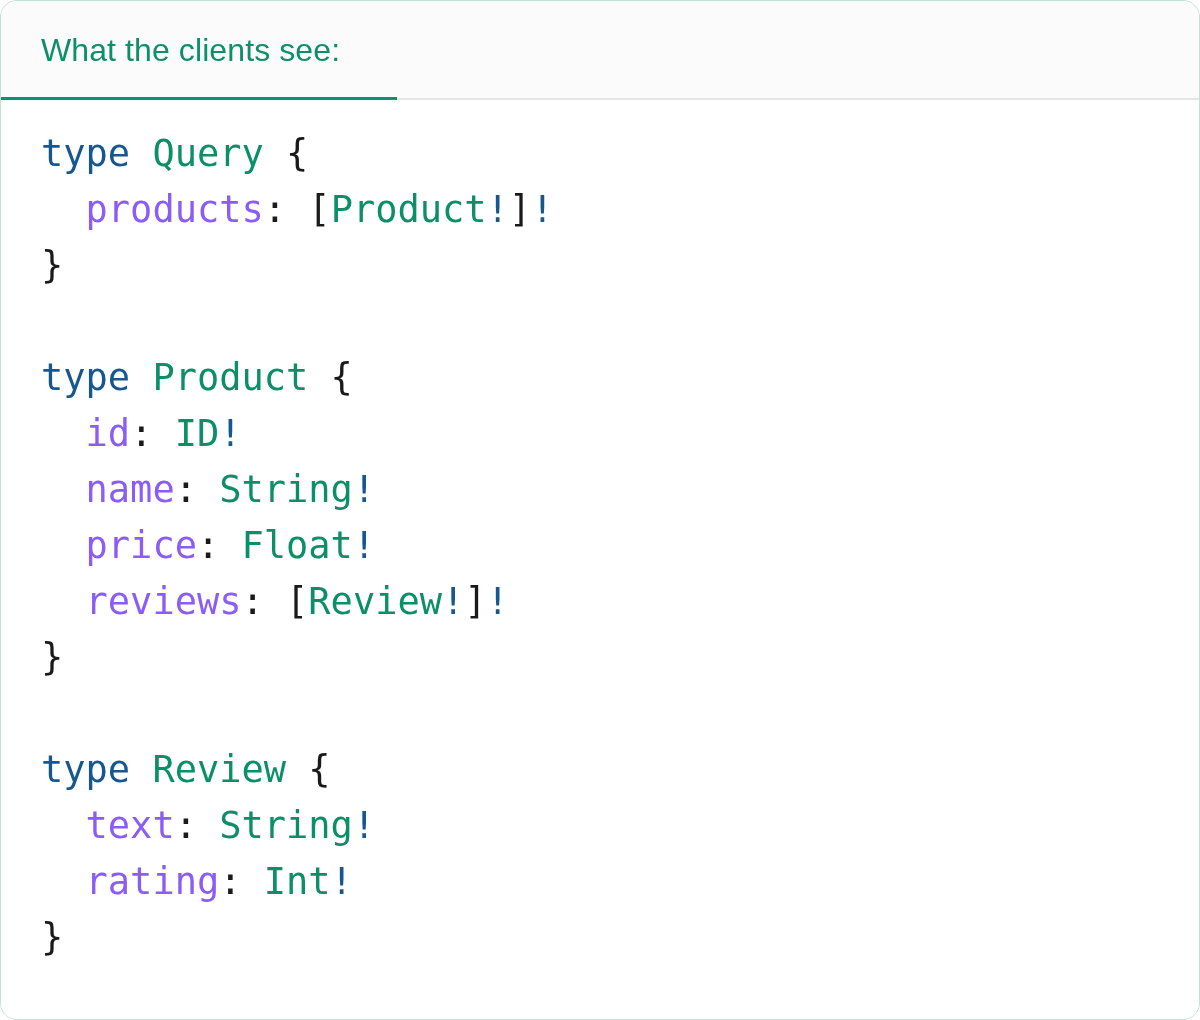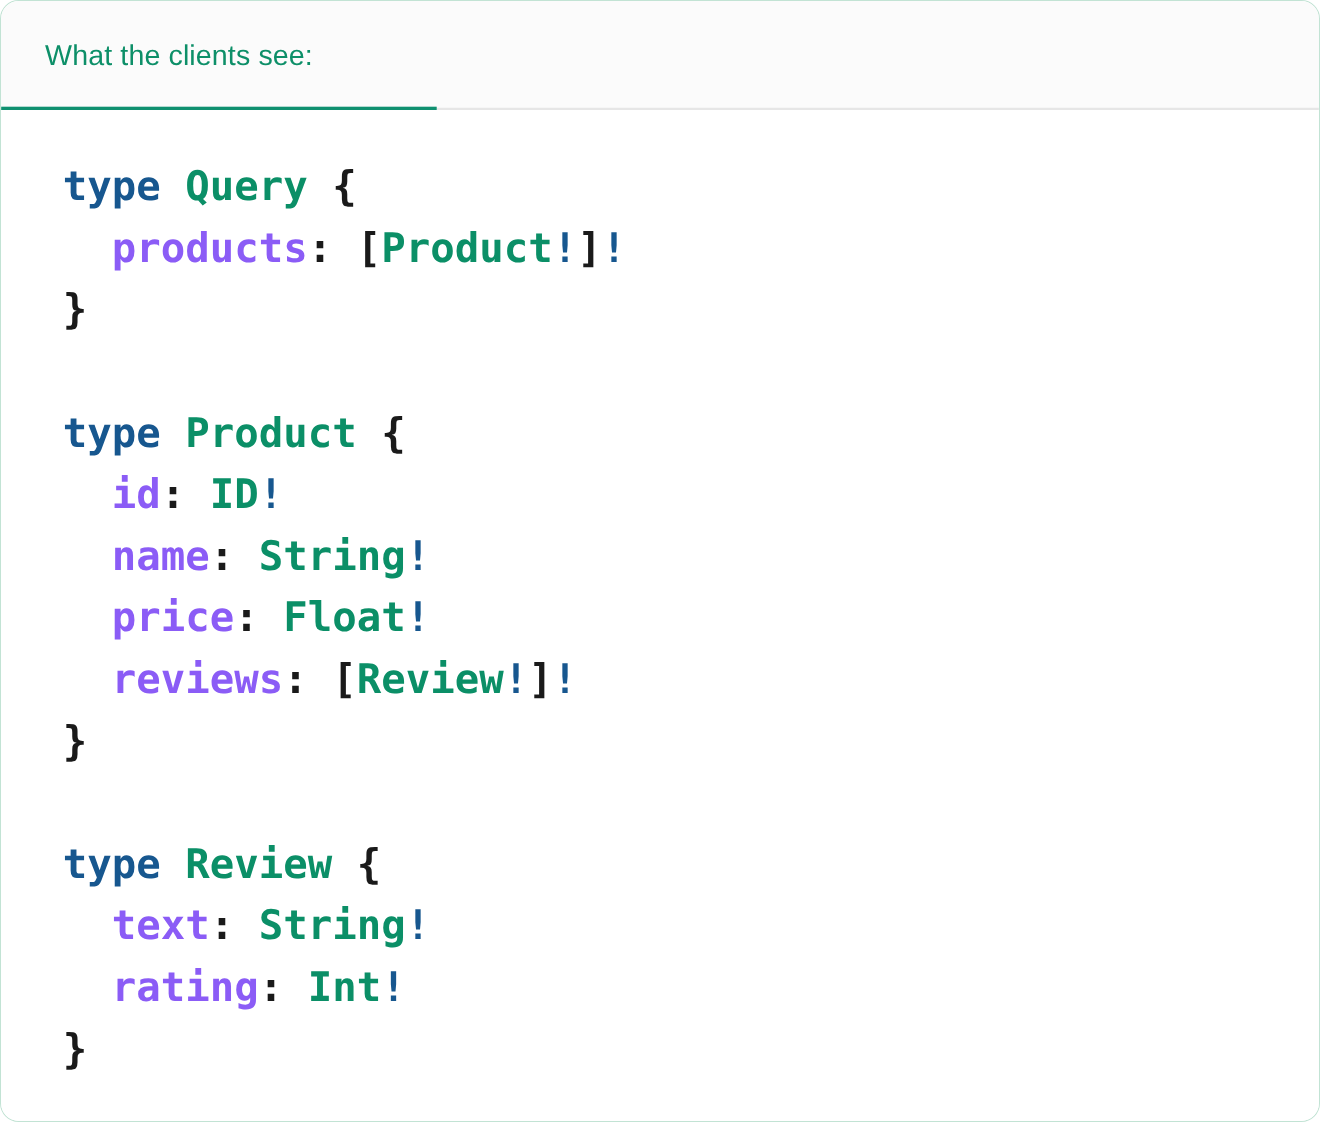--- a/index.html
+++ b/index.html
@@ -55,21 +55,21 @@
     height: 99px;
     box-sizing: border-box;
     display: flex;
     align-items: center;
     padding-left: 40px;
     background: transparent;
     cursor: pointer;
   }
   .tab-label {
     font-family: "Liberation Sans", sans-serif;
-    font-size: 26px;
+    font-size: 32px;
     font-weight: 400;
     letter-spacing: 0.1px;
     color: #0d8f68;
     white-space: nowrap;
   }
   
   .tab-underline {
     position: absolute;
     left: 0;
     bottom: 0;
@@ -81,29 +81,28 @@
 
   
   .code-body {
     position: relative;
     background: #ffffff;
     padding: 26px 0 0 0;
     height: 919px;
     box-sizing: border-box;
   }
   pre.code {
-    margin: 16px;
+    margin: 0;
     padding: 0 0 0 40px;
     font-family: "DejaVu Sans Mono", "Liberation Mono", monospace;
     font-size: 37px;
     line-height: 56px;
     color: #1a1a1a;
     white-space: pre;
     letter-spacing: 0;
-    font-weight: bold;
   }
   .ln {
     display: block;
     height: 56px;
     white-space: pre;
   }
   .ln.blank {
     height: 56px;
   }
 

